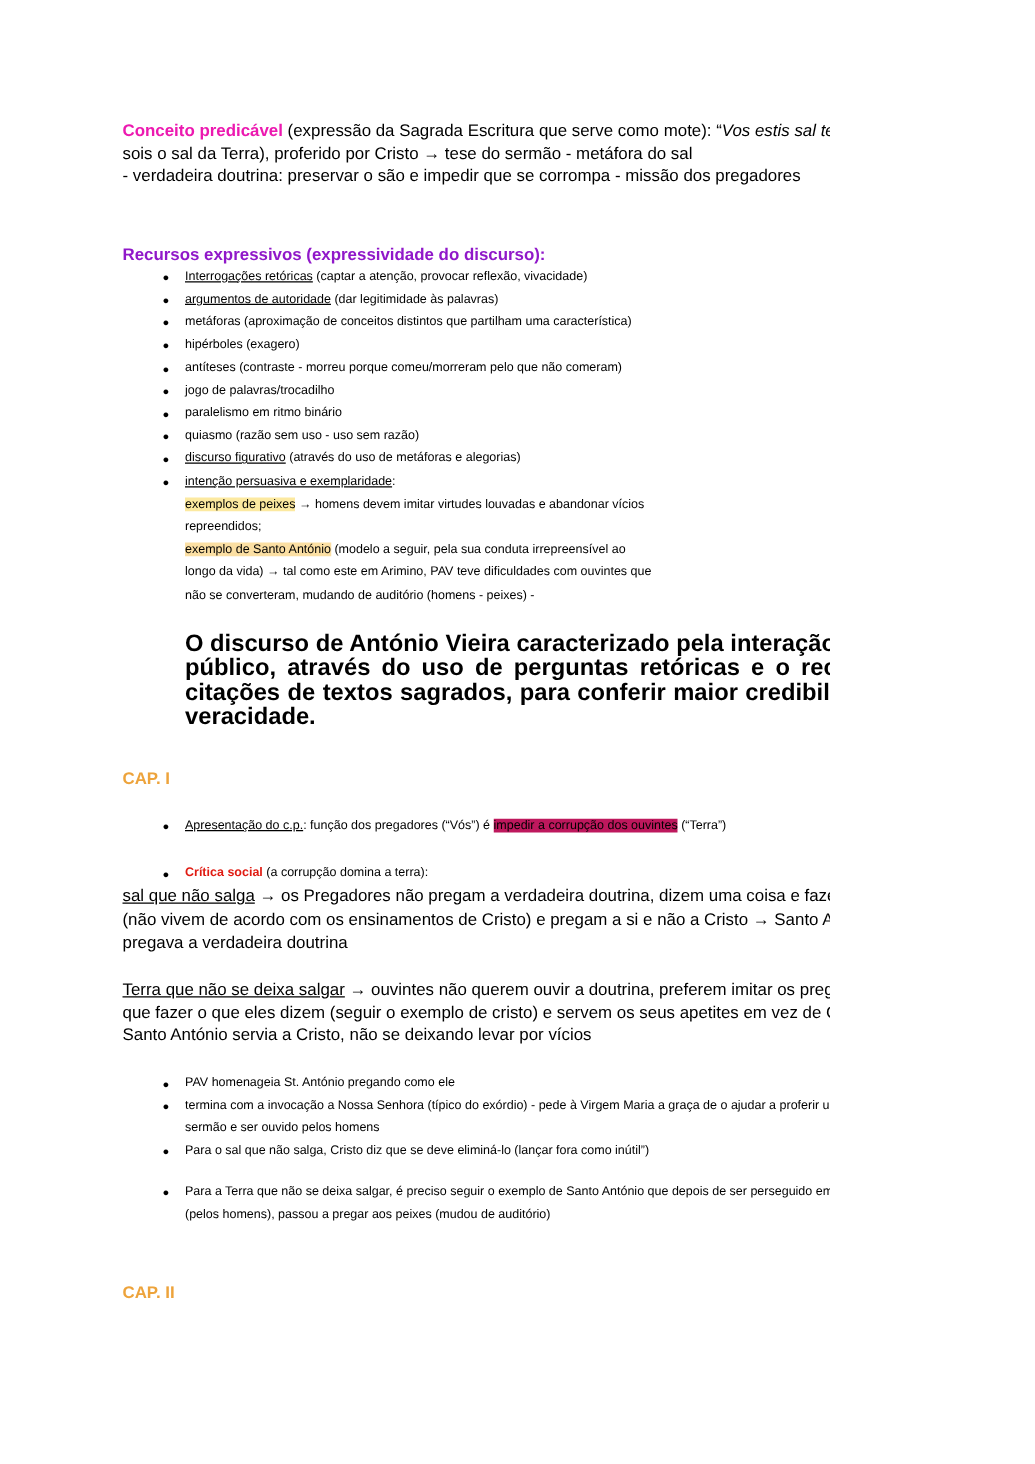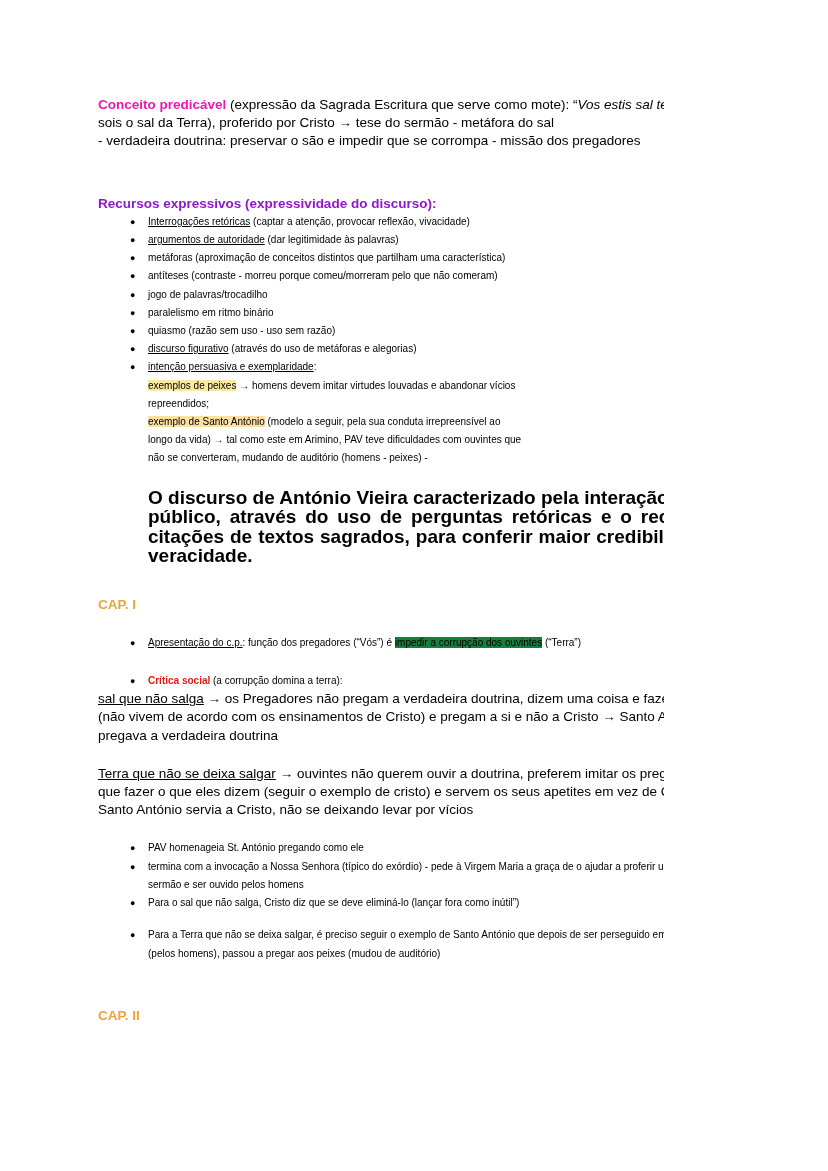--- a/index.html
+++ b/index.html
@@ -90,21 +90,21 @@
     display: block;
   }
 
   
   .u   { text-decoration: underline; }
   .it  { font-style: italic; }
   .red { color: #e01b12; font-weight: bold; }
 
   .hl-yellow { background-color: #fce9a0; margin-top: 48px; }
   .hl-amber  { background-color: #fbdfa3; margin-top: 13px; }
-  .hl-peach  { background-color: #15803d; }
+  .hl-peach  { background-color: #be185d; }
   .sp-md { height: 20px; }
   .sp-lg { height: 30px; }
   .sp-xl { height: 44px; }
 </style>
 </head>
 <body>
 
 <div class="page">
   <div class="content">
 
@@ -115,20 +115,21 @@
     </div>
 
     <div class="sp-xl"></div>
 
     <div class="heading purple">Recursos expressivos (expressividade do discurso):</div>
 
     <ul class="bullets tight">
       <li><span class="u">Interrogações retóricas</span><span> (captar a atenção, provocar reflexão, vivacidade)</span></li>
       <li><span class="u">argumentos de autoridade</span><span> (dar legitimidade às palavras)</span></li>
       <li><span class="u"></span><span>metáforas (aproximação de conceitos distintos que partilham uma característica)</span></li>
+      <li><span class="u"></span><span>hipérboles (exagero)</span></li>
       <li><span class="u"></span><span>antíteses (contraste - morreu porque comeu/morreram pelo que não comeram)</span></li>
       <li><span class="u"></span><span>jogo de palavras/trocadilho</span></li>
       <li><span class="u"></span><span>paralelismo em ritmo binário</span></li>
       <li><span class="u"></span><span>quiasmo (razão sem uso - uso sem razão)</span></li>
       <li><span class="u">discurso figurativo</span><span> (através do uso de metáforas e alegorias)</span></li>
 
       <li>
         <span class="u">intenção persuasiva e exemplaridade</span><span>:</span>
         <span class="sub-line"><span class="hl-yellow">exemplos de peixes</span><span> → homens devem imitar virtudes louvadas e abandonar vícios</span></span>
         <span class="sub-line">repreendidos;</span>

